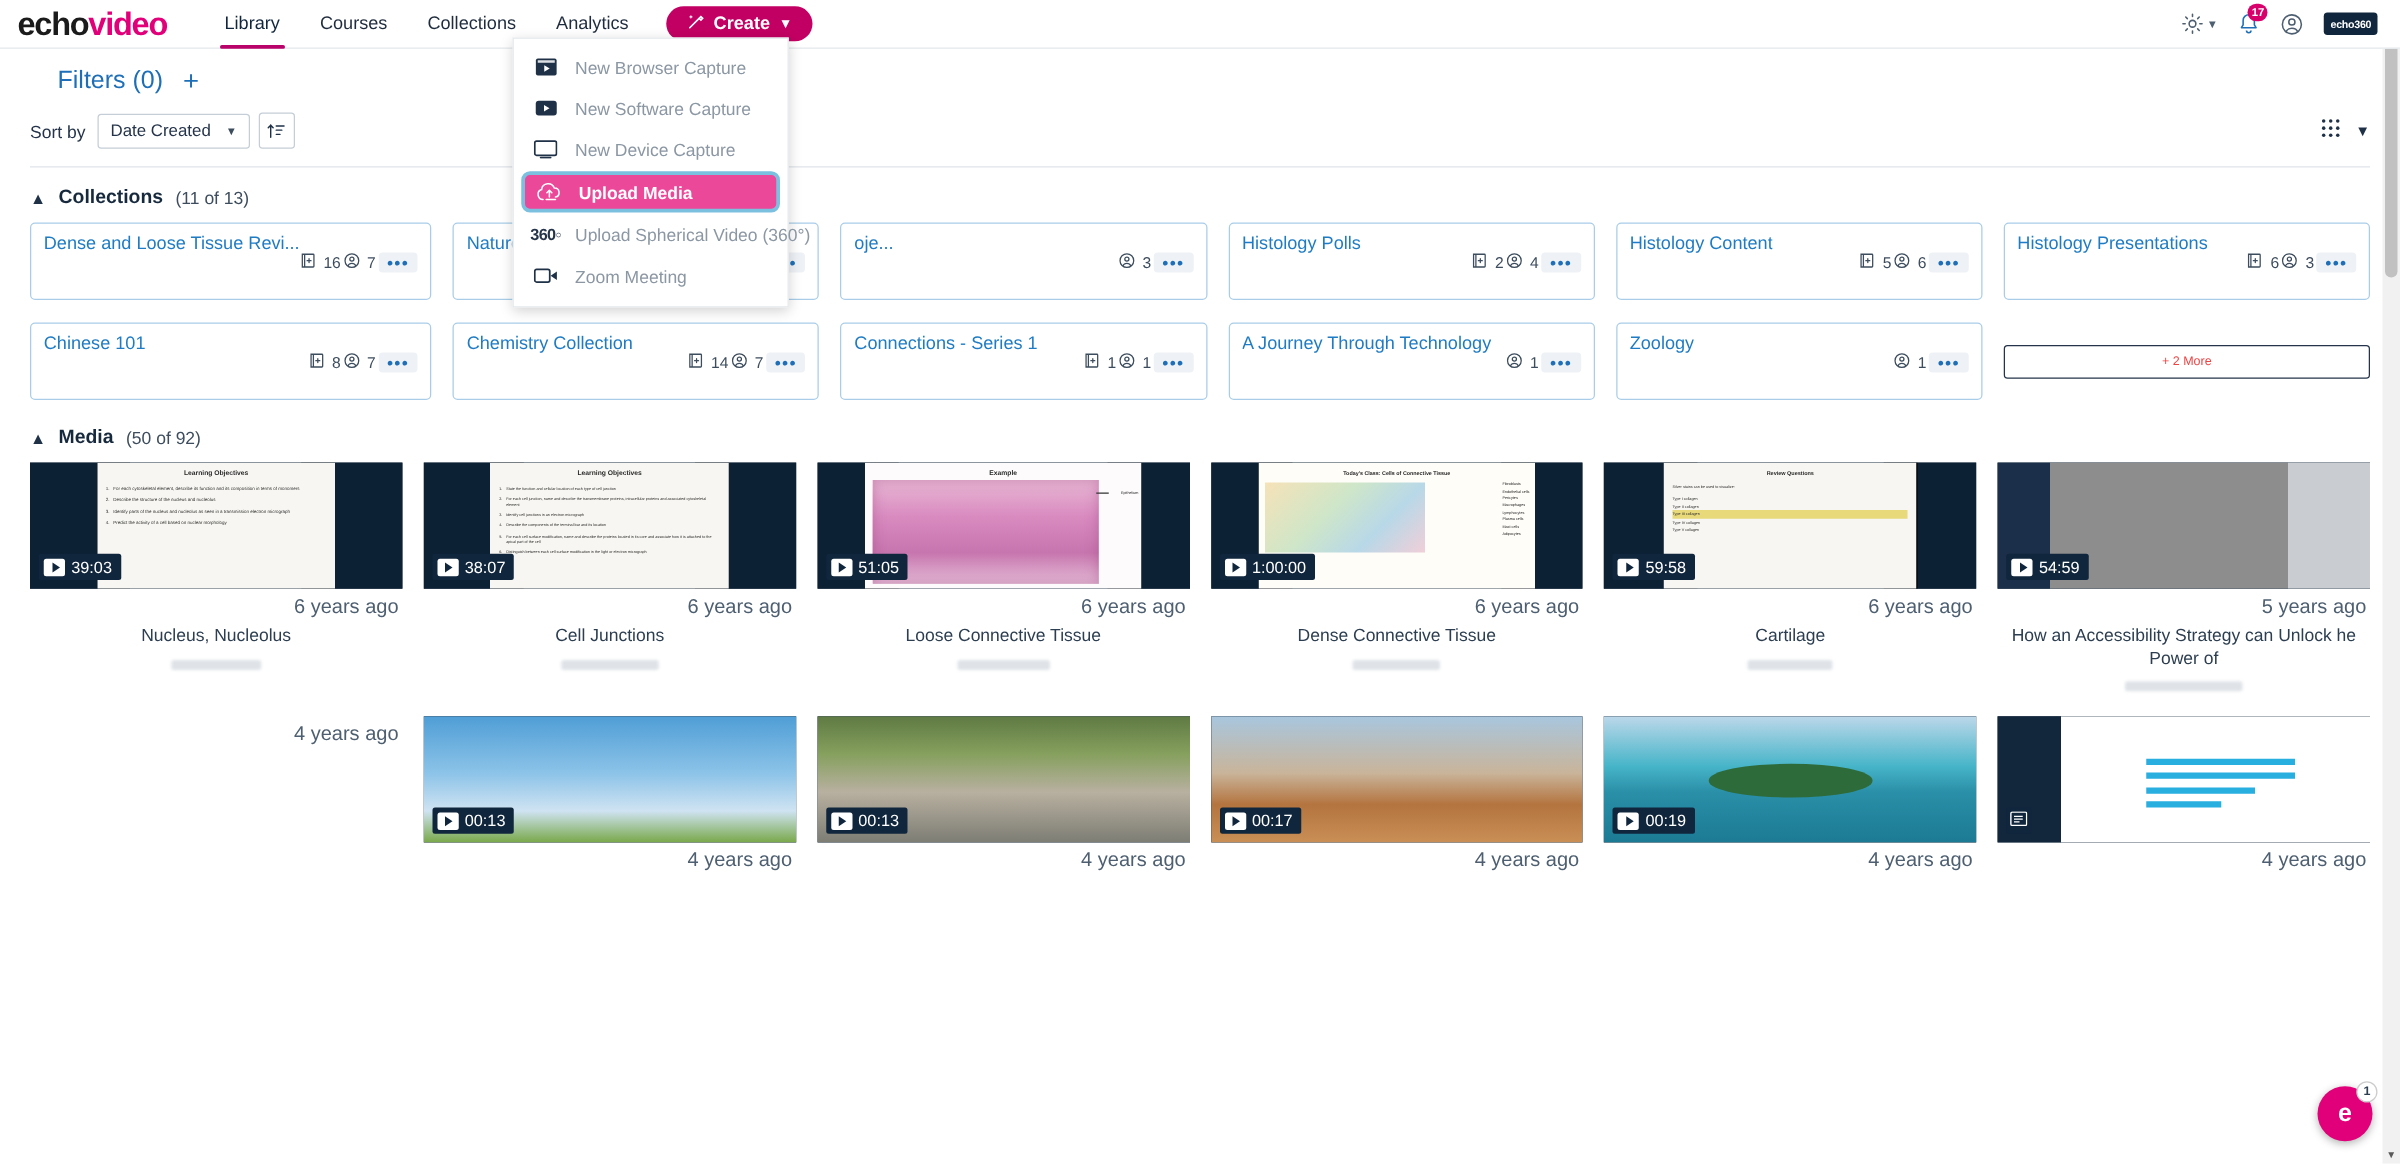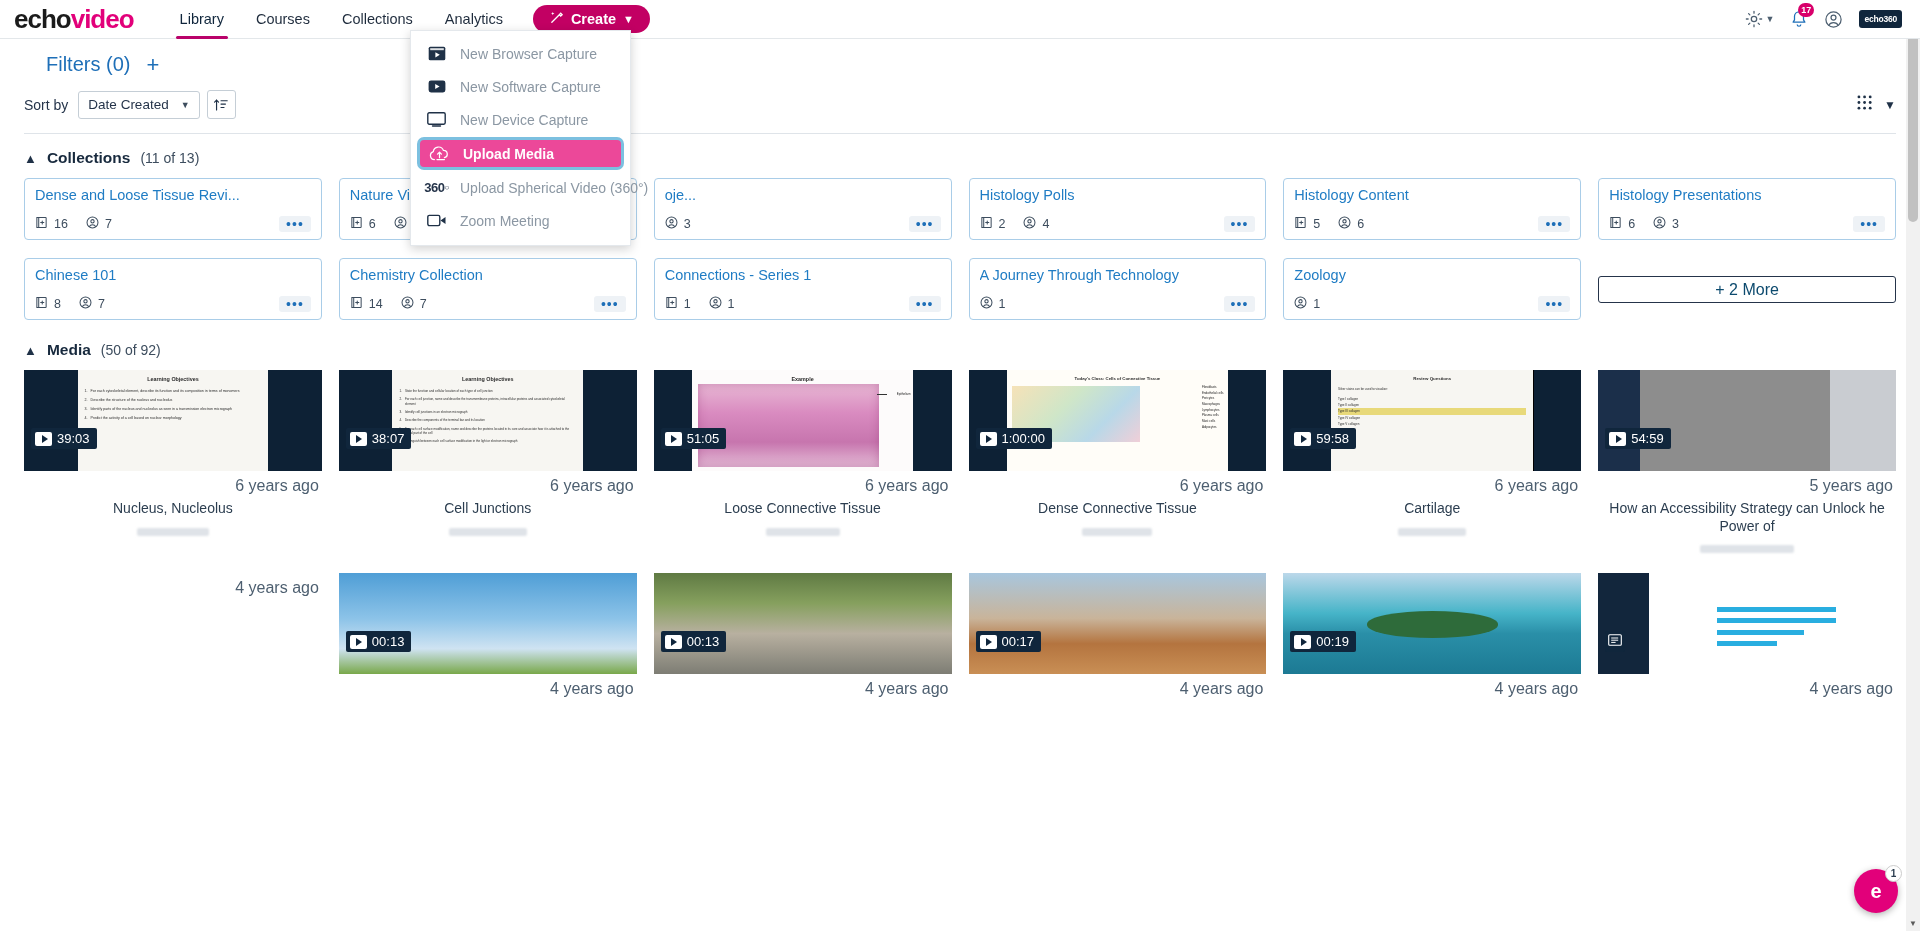--- a/index.html
+++ b/index.html
@@ -169,56 +169,56 @@
   .coll-grid {
     display: grid;
     grid-template-columns: repeat(6, 1fr);
     gap: 18px 17px;
     padding: 11px 24px 0 24px;
   }
   .coll-card {
     border: 1px solid #a9cde8; border-radius: 4px;
     height: 62px;
     padding: 8px 10px 7px 10px;
-    display: flex; flex-direction: column; justify-content: space-between;
+    display: flex; flex-direction: row; justify-content: space-between;
     background: #fff; cursor: pointer;
   }
   .coll-name {
     font-size: 14.5px; color: #1f7cc4;
     white-space: nowrap; overflow: hidden; text-overflow: ellipsis;
   }
-  .coll-meta { display: flex; align-items: center; gap: 18px; position: relative;}
+  .coll-meta { display: flex; align-items: center; gap: 2px; position: relative;}
   .meta-item { display: flex; align-items: center; gap: 6px; font-size: 12.5px; color: #3d4d5e; }
   .coll-dots {
     margin-left: auto; background: #eef2f6; border-radius: 3px;
     padding: 2px 7px; color: #1e6fb8; font-size: 14px; letter-spacing: 1px;
     line-height: 12px; cursor: pointer;
   }
   .more-card {
     border: 1px solid #25344a; border-radius: 3px;
     height: 27px; align-self: end;
     display: flex; align-items: center; justify-content: center;
-    font-size: 16px; color: #0c4a6e; cursor: pointer; background:#fff;
+    font-size: 10px; color: #ef4444; cursor: pointer; background:#fff;
     margin-bottom: 17px;
   }
 
   
   .media-grid {
     display: grid; grid-template-columns: repeat(6, 1fr);
     gap: 20px 17px;
     padding: 11px 24px 0 24px;
   }
   .media-card { background: #fff; cursor: pointer; }
   .thumb-wrap {
     position: relative; width: 100%; height: 101px;
     overflow: hidden; background: #0d2135;
   }
   .thumb-inner { position: absolute; inset: 0; }
   .duration {
-    position: absolute; left: 7px; bottom: 22px;
+    position: absolute; left: 7px; bottom: 7px;
     background: #10263c; color: #fff;
     font-size: 13px; padding: 3px 7px 3px 4px;
     display: flex; align-items: center; gap: 5px;
     border-radius: 2px;
   }
   .dur-play {
     width: 17px; height: 14px; background: #fff; border-radius: 2px;
     display: flex; align-items: center; justify-content: center;
   }
   .dur-play::after {

